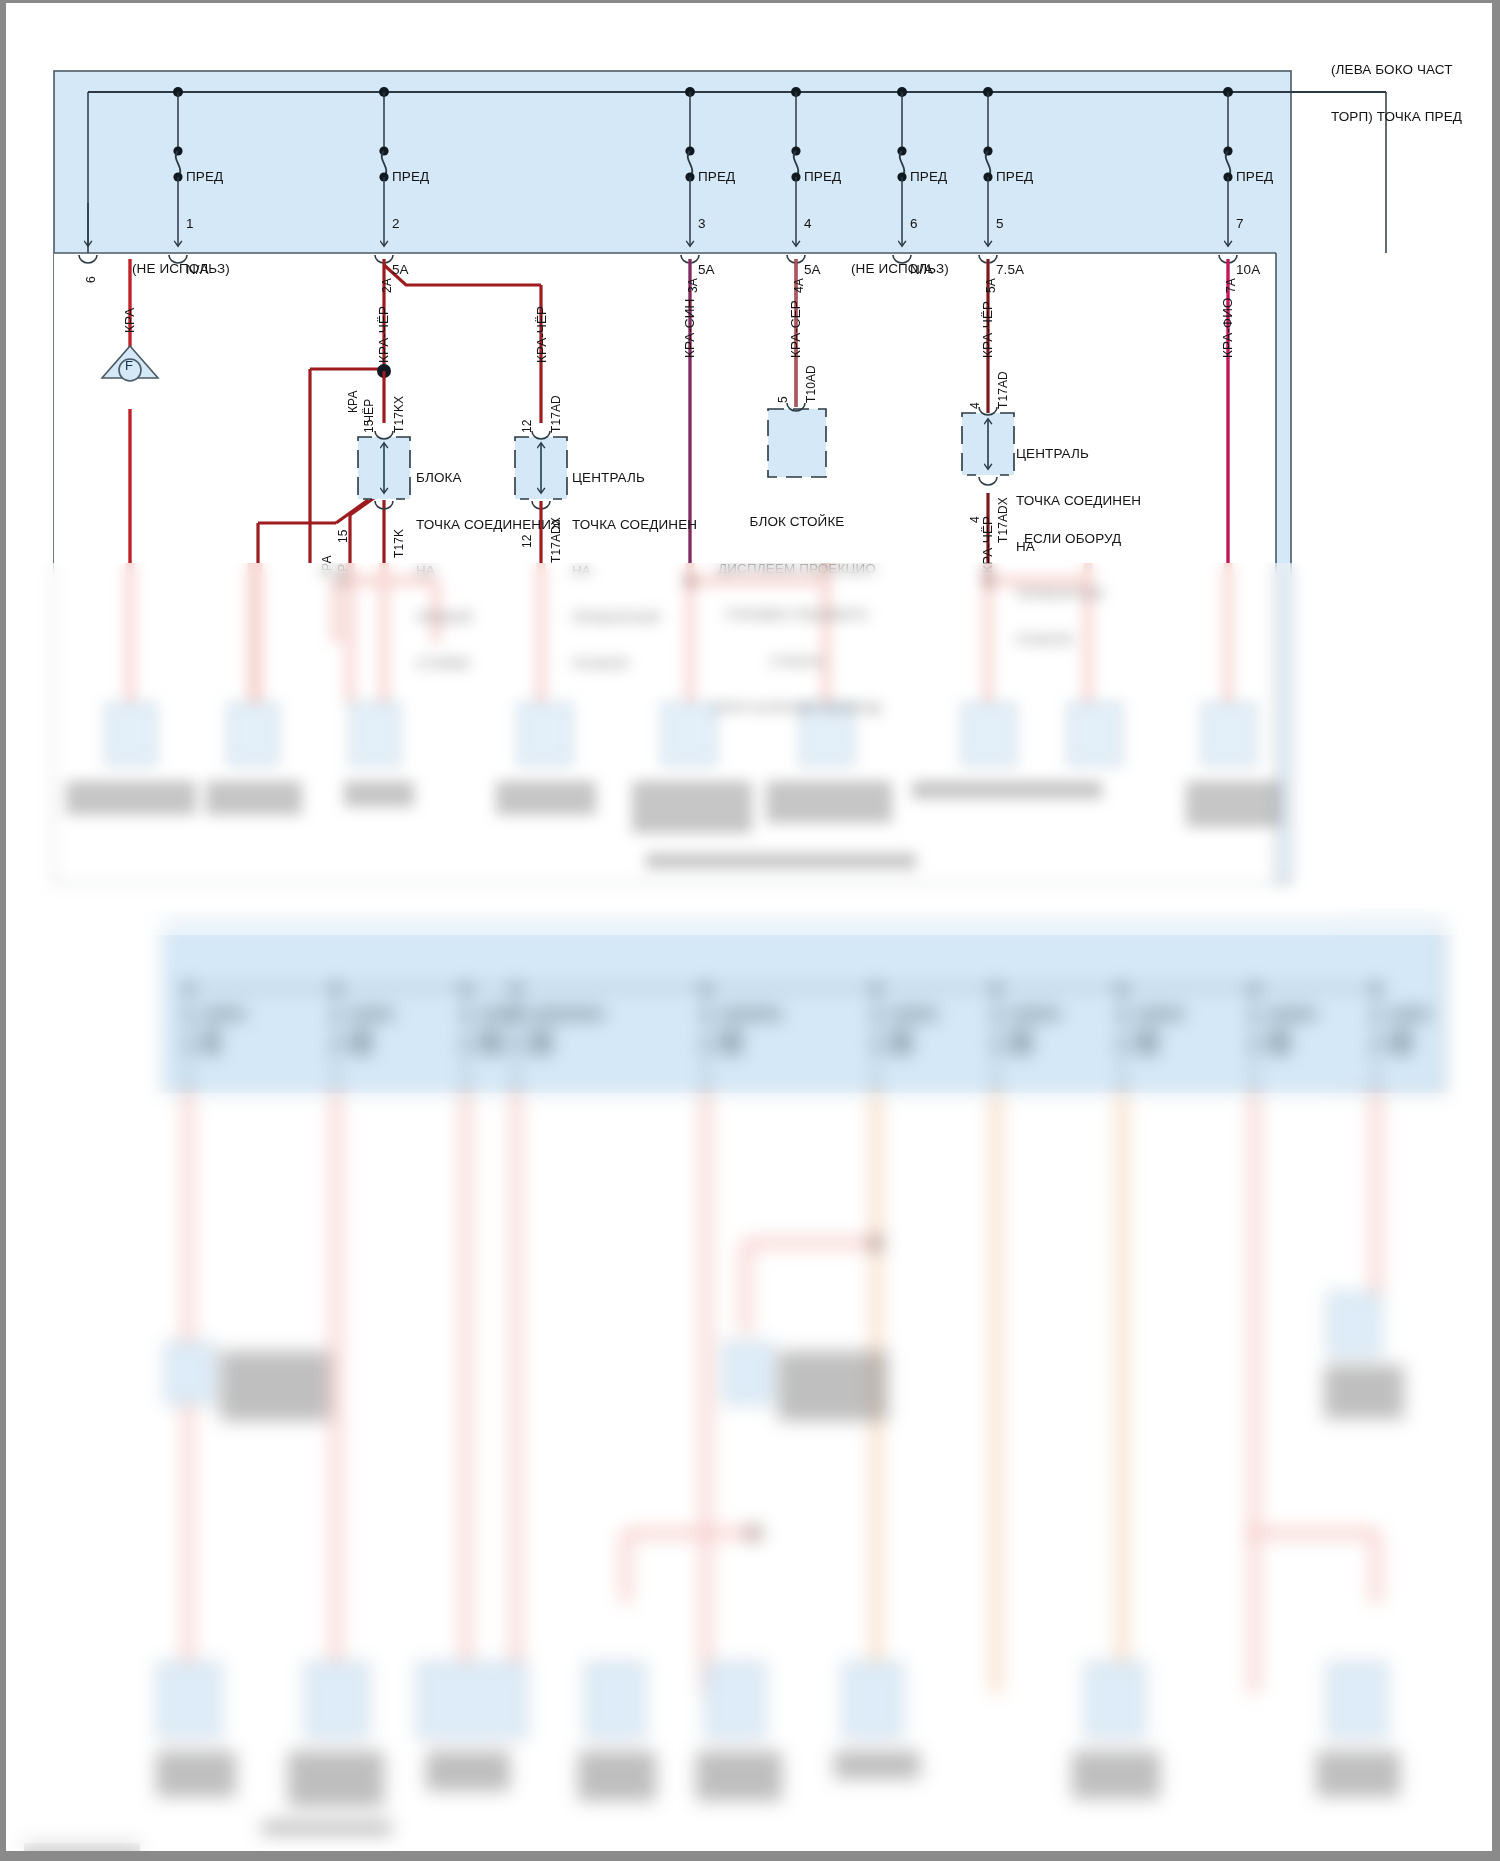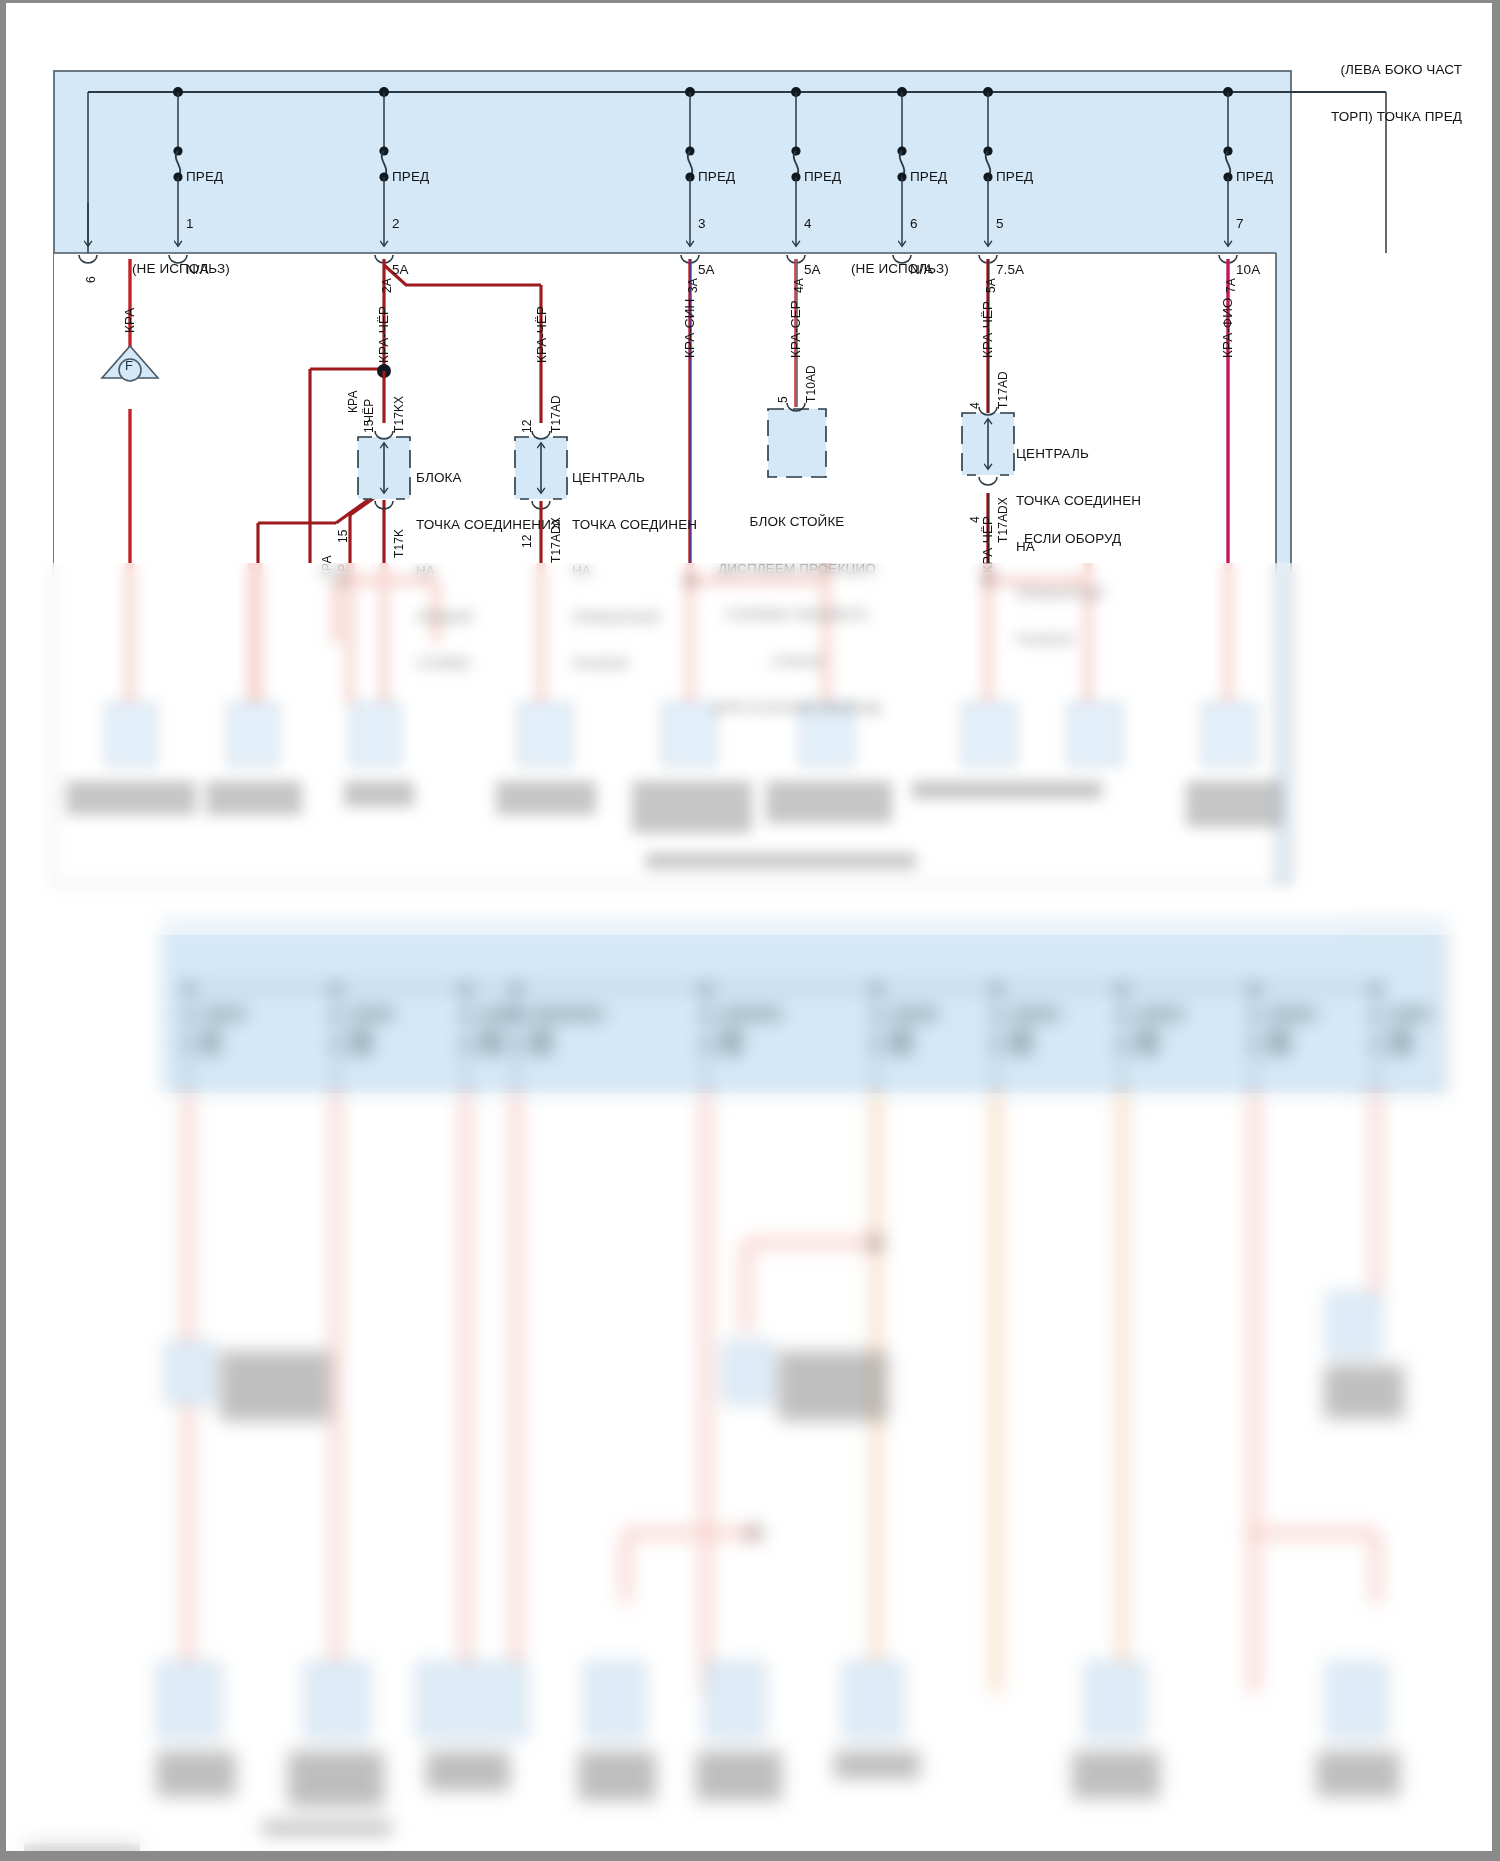--- a/index.html
+++ b/index.html
@@ -26,21 +26,21 @@
   .blurband.b2{backdrop-filter:blur(9px);-webkit-backdrop-filter:blur(9px);}
   .wash{position:absolute;background:rgba(255,255,255,.40);pointer-events:none;}
   svg{display:block;}
 </style>
 </head>
 <body>
 
 <div id="page">
   <div id="canvas">
 
-    <div class="abs txt c" style="right:30px;top:28px;text-align:right;">
+    <div class="abs txt c" style="right:30px;top:28px;text-align:left;">
       <div>(ЛЕВА БОКО ЧАСТ</div>
       <div>ТОРП) ТОЧКА ПРЕД</div>
     </div>
 
     <svg width="1500" height="1861" viewBox="0 0 1500 1861">
       <defs>
         <marker id="arrEnd" markerWidth="9" markerHeight="9" refX="4.5" refY="7.4" orient="0" markerUnits="userSpaceOnUse">
           <path d="M0.6,2.2 L4.5,7.6 L8.4,2.2" fill="none" stroke="#2b3a44" stroke-width="1.4"></path>
         </marker>
         <marker id="arrStart" markerWidth="9" markerHeight="9" refX="4.5" refY="1.6" orient="0" markerUnits="userSpaceOnUse">

